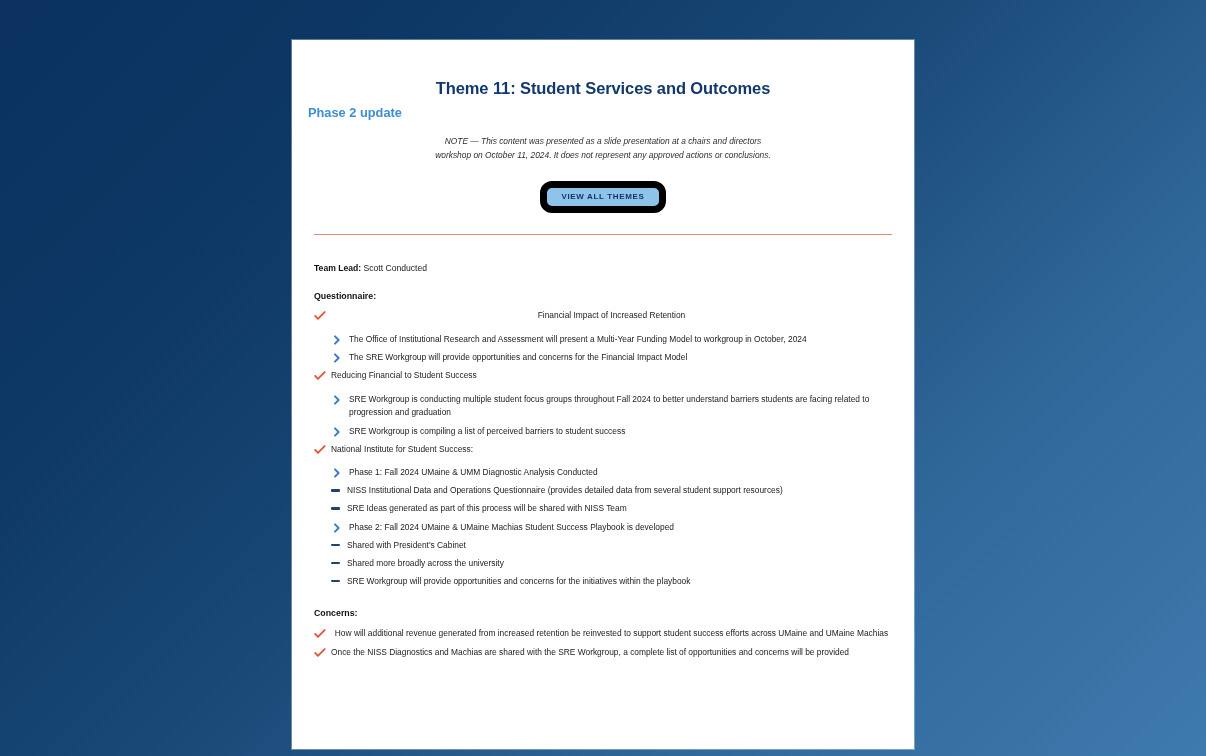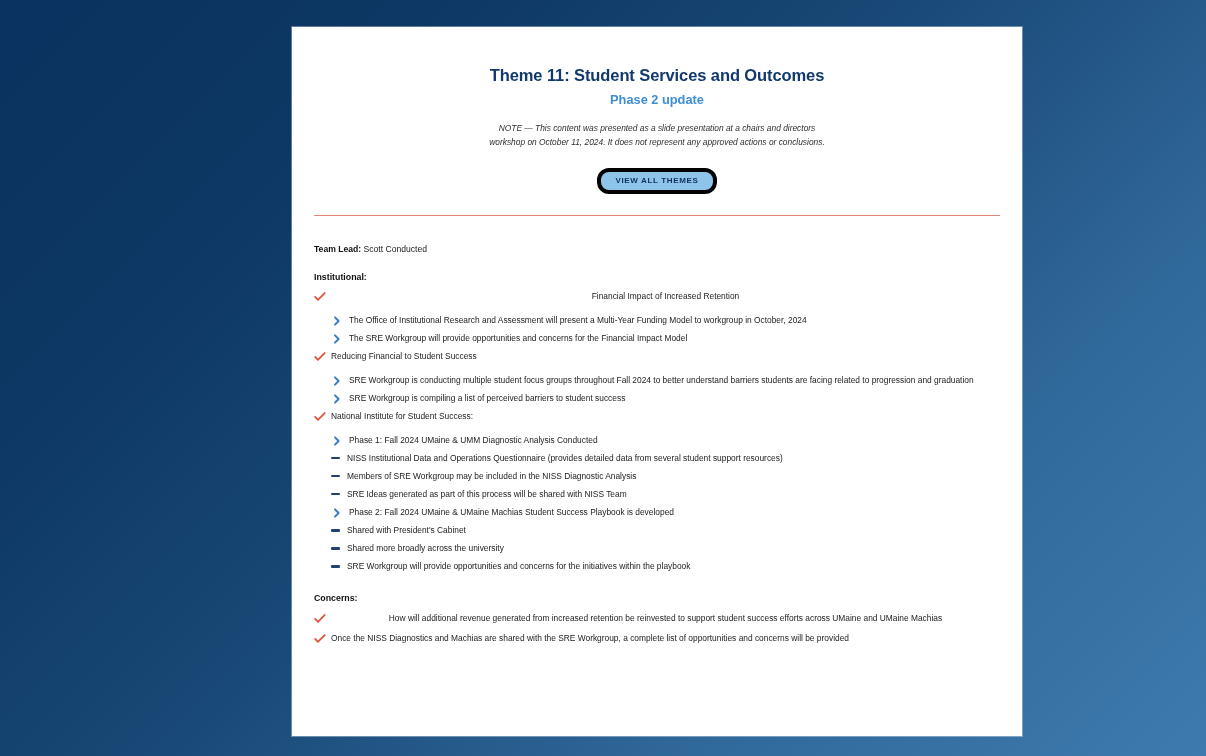--- a/index.html
+++ b/index.html
@@ -20,42 +20,41 @@
                 #3f7aae 100%);
     display: flex;
     justify-content: center;
     align-items: flex-start;
   }
 
   
   .page-sheet {
     position: absolute;
     left: 292px;
-    top: 27px;
-    width: 730px;
+    top: 40px;
+    width: 622px;
     height: 709px;
     background: #ffffff;
     box-shadow: 0 0 0 1px rgba(255,255,255,0.35);
     overflow: hidden;
     padding: 0 16px;
   }
 
   
   .doc-title {
     text-align: center;
     font-size: 16.5px;
     font-weight: bold;
     color: #11396d;
     letter-spacing: -0.1px;
     margin-top: 39px;
     line-height: 1.2;
   }
 
   .doc-subtitle {
-    text-align: center;
     font-size: 12.8px;
     font-weight: bold;
     color: #3e8ed4;
     margin-top: 6px;
     line-height: 1.2;
   }
 
   .doc-note {
     text-align: center;
     font-size: 8.4px;
@@ -68,21 +67,21 @@
 
   .btn-wrap {
     text-align: center;
     margin-top: 19px;
   }
 
   .btn-themes {
     display: inline-block;
     background: #8fc4ea;
     color: #10325c;
-    border: 4px solid #000000;
+    border: 7px solid #000000;
     border-radius: 12px;
     font-size: 8px;
     font-weight: bold;
     letter-spacing: 0.65px;
     padding: 5px 14px 5px 14px;
     cursor: pointer;
     line-height: 1;
   }
 
   .divider {
@@ -204,21 +203,21 @@
 
   <hr class="divider">
 
   <div class="content">
 
     <div class="team-lead">
       <span class="lbl">Team Lead:</span>
       <span>Scott Conducted</span>
     </div>
 
-    <div class="section-head">Institutional:</div>
+    <div class="section-head">Questionnaire:</div>
     <ul class="lvl1" id="opportunities-list">
         <li class="item1"><svg viewBox="0 0 14 14" class="ico-check">
             <path d="M1.4 6.9 L4.6 10.3 L12.4 2.4" fill="none" stroke="#e2533d" stroke-width="2.1" stroke-linecap="round" stroke-linejoin="round"></path>
           </svg><span>Financial Impact of Increased Retention</span></li>
         <ul class="lvl2">
           <li class="item2"><svg viewBox="0 0 10 12" class="ico-chevron">
               <path d="M3 2.4 L6.6 6 L3 9.6" fill="none" stroke="#3d7cc0" stroke-width="2" stroke-linecap="round" stroke-linejoin="round"></path>
             </svg><span>The Office of Institutional Research and Assessment will present a Multi-Year Funding Model to workgroup in October, 2024</span></li>
           <li class="item2"><svg viewBox="0 0 10 12" class="ico-chevron">
               <path d="M3 2.4 L6.6 6 L3 9.6" fill="none" stroke="#3d7cc0" stroke-width="2" stroke-linecap="round" stroke-linejoin="round"></path>
@@ -237,21 +236,20 @@
         </ul>
         <li class="item1"><svg viewBox="0 0 14 14" class="ico-check">
             <path d="M1.4 6.9 L4.6 10.3 L12.4 2.4" fill="none" stroke="#e2533d" stroke-width="2.1" stroke-linecap="round" stroke-linejoin="round"></path>
           </svg><span>National Institute for Student Success:</span></li>
         <ul class="lvl2">
           <li class="item2"><svg viewBox="0 0 10 12" class="ico-chevron">
               <path d="M3 2.4 L6.6 6 L3 9.6" fill="none" stroke="#3d7cc0" stroke-width="2" stroke-linecap="round" stroke-linejoin="round"></path>
             </svg><span>Phase 1: Fall 2024 UMaine &amp; UMM Diagnostic Analysis Conducted</span></li>
           <ul class="lvl3">
             <li class="item3"><span class="ico-dash" style="background: rgb(34, 66, 110);"></span><span>NISS Institutional Data and Operations Questionnaire (provides detailed data from several student support resources)</span></li>
-            <li class="item3"><span class="ico-dash" style="background: rgb(34, 66, 110);"></span><span>Members of SRE Workgroup may be included in the NISS Diagnostic Analysis</span></li>
             <li class="item3"><span class="ico-dash" style="background: rgb(34, 66, 110);"></span><span>SRE Ideas generated as part of this process will be shared with NISS Team</span></li>
           </ul>
           <li class="item2"><svg viewBox="0 0 10 12" class="ico-chevron">
               <path d="M3 2.4 L6.6 6 L3 9.6" fill="none" stroke="#3d7cc0" stroke-width="2" stroke-linecap="round" stroke-linejoin="round"></path>
             </svg><span>Phase 2: Fall 2024 UMaine &amp; UMaine Machias Student Success Playbook is developed</span></li>
           <ul class="lvl3">
             <li class="item3"><span class="ico-dash" style="background: rgb(34, 66, 110);"></span><span>Shared with President's Cabinet</span></li>
             <li class="item3"><span class="ico-dash" style="background: rgb(34, 66, 110);"></span><span>Shared more broadly across the university</span></li>
             <li class="item3"><span class="ico-dash" style="background: rgb(34, 66, 110);"></span><span>SRE Workgroup will provide opportunities and concerns for the initiatives within the playbook</span></li>
           </ul>

